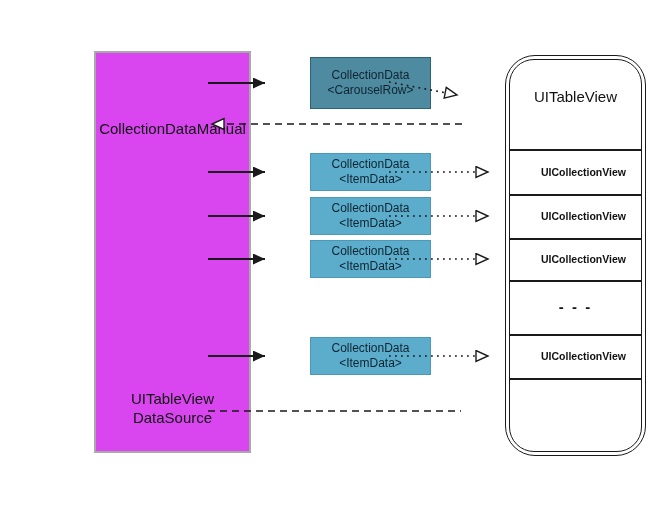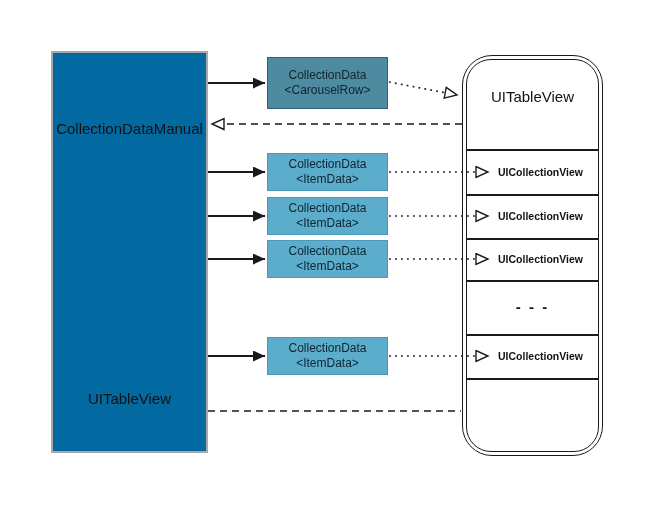--- a/index.html
+++ b/index.html
@@ -13,25 +13,25 @@
   }
   html,body{margin:0;padding:0;background:#ffffff;}
   .canvas{
     position:relative;
     width:656px;height:506px;
     background:#ffffff;
     font-family:"Liberation Sans", sans-serif;
     color:var(--text_color);
     overflow:hidden;
   }
-  .abs{position:absolute;}
+  .abs{position:absolute;margin-left:43px;}
   
   .left-box{
     left:51px;top:51px;width:157px;height:402px;
-    background:#0369a1;
+    background:#d946ef;
     border:2px solid var(--left_box_border);
     box-sizing:border-box;
   }
   .left-box .label{
     position:absolute;left:0;width:100%;
     text-align:center;font-size:15px;line-height:19px;
   }
   .left-box .label.top{top:66px;}
   .left-box .label.bottom{top:336px;}
   
@@ -119,20 +119,21 @@
     <path d="M389 259 L488 259" stroke="#1A1A1A" stroke-width="1.6" stroke-dasharray="1.8 4.2" marker-end="url(#openArrow)"></path>
     <path d="M389 356 L488 356" stroke="#1A1A1A" stroke-width="1.6" stroke-dasharray="1.8 4.2" marker-end="url(#openArrow)"></path>
   </svg>
 
   <div class="abs left-box">
     <div class="label top">
       <div>CollectionDataManual</div>
     </div>
     <div class="label bottom">
       <div>UITableView</div>
+      <div>DataSource</div>
     </div>
   </div>
 
   <div class="abs data-box dark">
     <div>CollectionData</div>
     <div>&lt;CarouselRow&gt;</div>
   </div>
   <div class="abs data-box light b1">
     <div>CollectionData</div>
     <div>&lt;ItemData&gt;</div>

